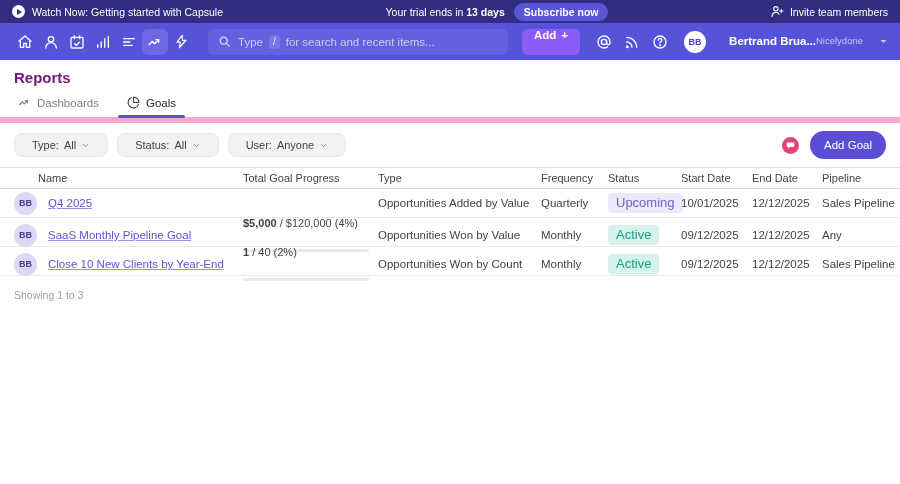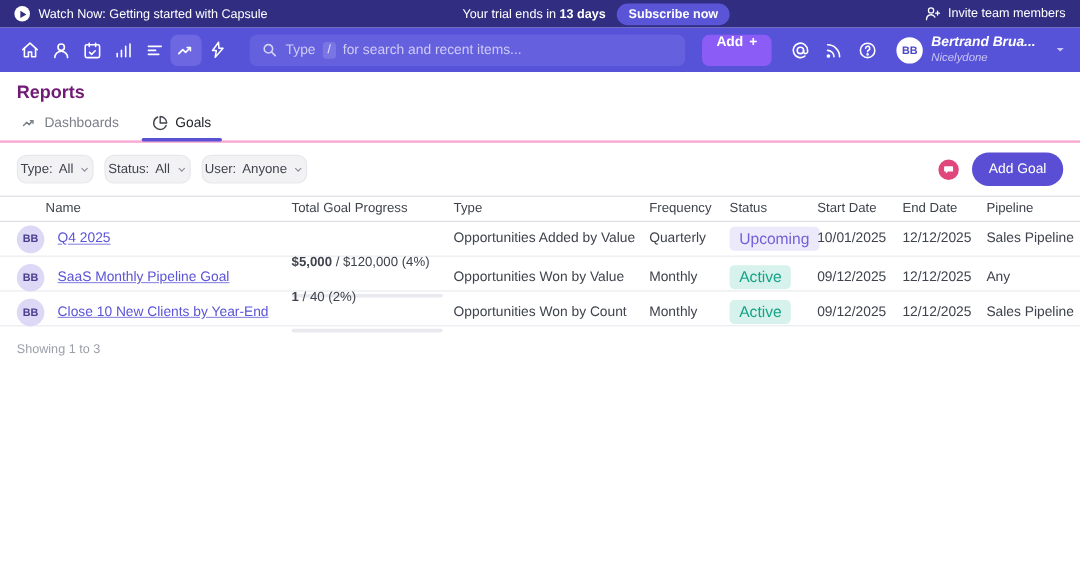--- a/index.html
+++ b/index.html
@@ -26,21 +26,21 @@
     content:""; display:block; margin-left:1px;
     border-left:5px solid #312e81; border-top:3px solid transparent; border-bottom:3px solid transparent;
   }
   .banner-center { display:flex; align-items:center; gap:9px; margin:0 auto; }
   .trial-bold { font-weight:bold;text-align:right; }
   .subscribe-btn {
     background:#5a55d6; color:#fff; border:none; cursor:pointer;
     border-radius:10px; padding:3px 10px; font-size:10.5px; font-weight:bold;
     font-family:inherit;
   }
-  .banner-right { display:flex; align-items:flex-start; gap:6px; }
+  .banner-right { display:flex; align-items:center; gap:6px; }
 
   
   .navbar {
     height:37px; background:#5753d9; display:flex; align-items:center;
     padding:0 12px;
   }
   .nav-icons { display:flex; align-items:center; gap:0; }
   .nav-icon {
     width:26px; height:26px; border-radius:6px; cursor:pointer;
     display:flex; align-items:center; justify-content:center; color:#fff;
@@ -65,44 +65,44 @@
   }
   .action-icon {
     width:24px; height:24px; display:flex; align-items:center; justify-content:center;
     color:#fff; cursor:pointer;
   }
   .avatar-nav {
     width:22px; height:22px; border-radius:50%; background:#fff; color:#4c46c8;
     font-size:9px; font-weight:bold; display:flex; align-items:center; justify-content:center;
     margin-left:8px; flex:0 0 auto;
   }
-  .user-block { display:flex; flex-direction:column; line-height:1.2; margin-left:3px; cursor:pointer;font-style:italic; }
+  .user-block { display:flex; flex-direction:row; line-height:1.2; margin-left:19px; cursor:pointer; }
   .user-name { font-size:11.5px; color:#fff; font-weight:bold; }
   .user-org { font-size:9.5px; color:#c9c5f4; }
   .user-caret { color:#c9c5f4; margin-left:12px; cursor:pointer; display:flex; }
 
   
   .content { padding:0 14px; }
   .page-title { font-size:15px; font-weight:bold; color:#701a75; margin:9px 0 6px; }
 
-  .tabs { display:flex; gap:28px; border-bottom:2px solid #f9a8d4; margin:0 -14px; padding:0 18px; }
+  .tabs { display:flex; gap:28px; border-bottom:6px solid #f9a8d4; margin:0 -14px; padding:0 18px; }
   .tab {
     display:flex; align-items:center; gap:6px; font-size:11.5px; color:#7b7f88;
     padding:4px 0 8px; position:relative; cursor:pointer;
   }
   .tab.active { color:#1f2128; }
   .tab.active::after {
     content:""; position:absolute; left:-9px; right:-9px; bottom:-1px; height:3px;
     background:#5a52d5; border-radius:2px;
   }
 
   .toolbar { display:flex; align-items:center; margin:8px 0; }
   .filter-pill {
     background:#f2f2f4; border:1px solid #e8e8ec; border-radius:8px; cursor:pointer;
-    padding:5px 2px; font-size:11px; color:#3f434c;
+    padding:5px 17px; font-size:11px; color:#3f434c;
     display:flex; align-items:center; gap:5px; margin-right:9px;
   }
   .toolbar-right { margin-left:auto; display:flex; align-items:center; gap:11px; }
   .beacon {
     width:17px; height:17px; border-radius:50%; background:#e0457b; cursor:pointer;
     display:flex; align-items:center; justify-content:center; color:#fff;
   }
   .add-goal-btn {
     background:#5a4fd4; color:#fff; border:none; cursor:pointer;
     border-radius:14px; height:25px; padding:14px 14px;

